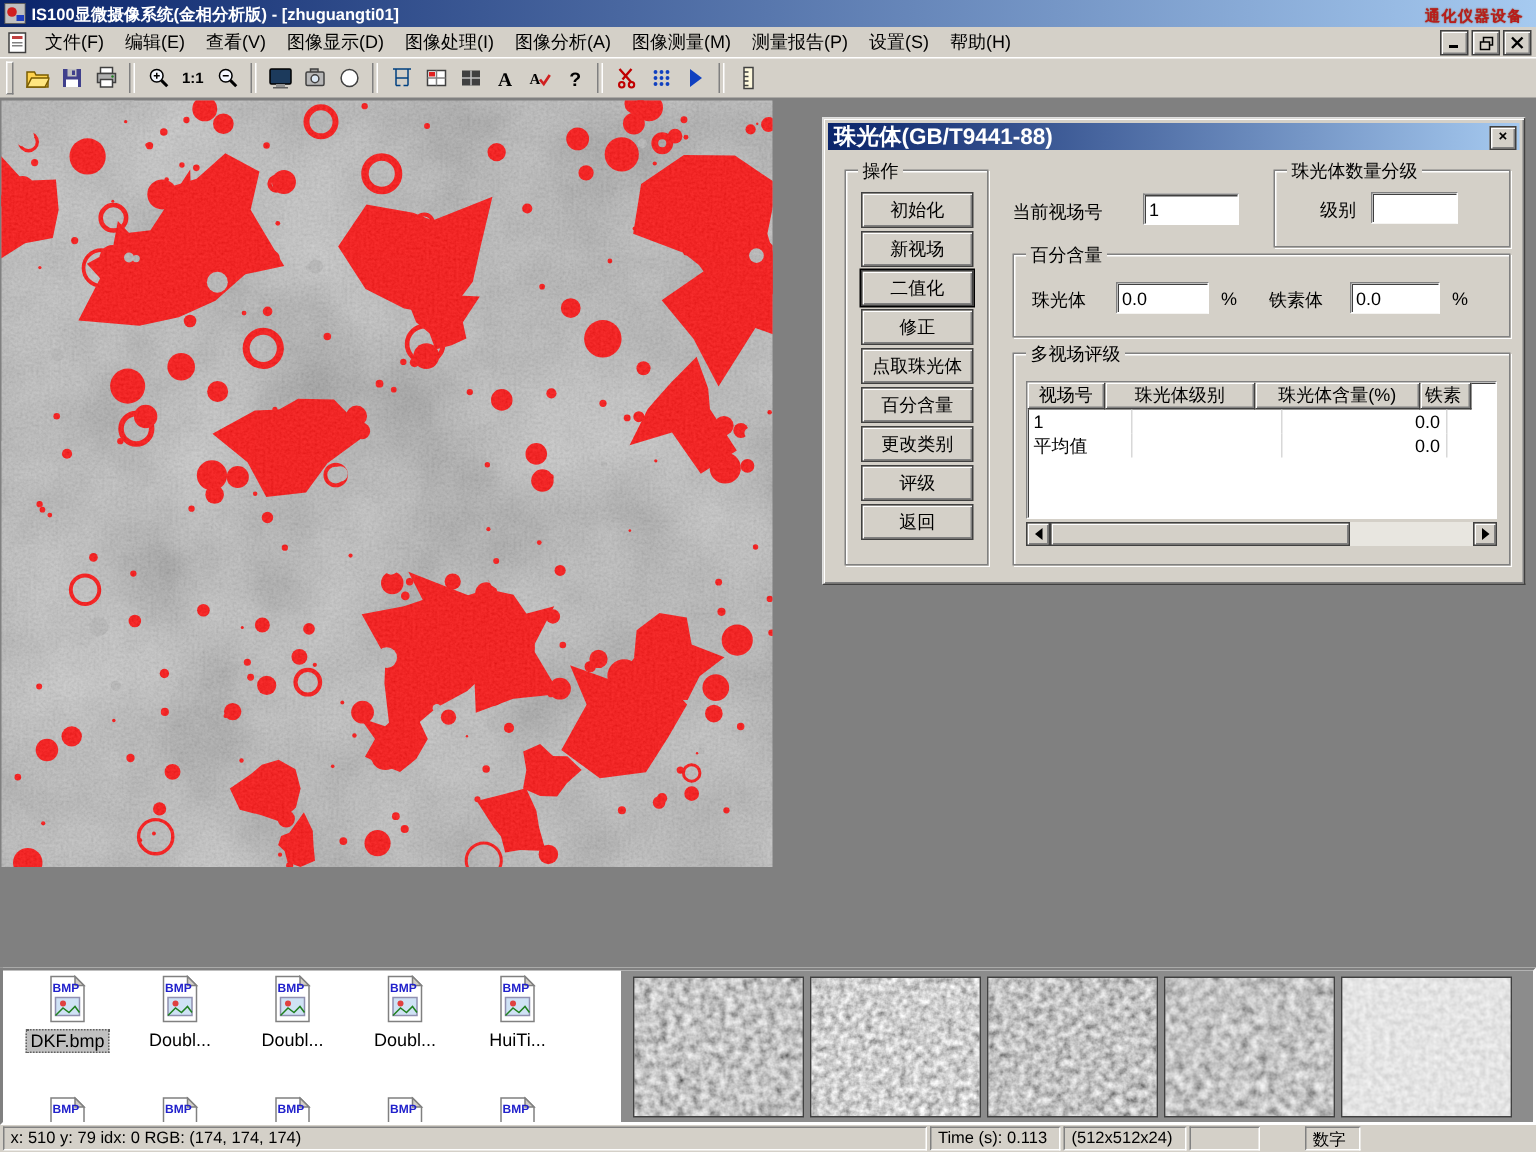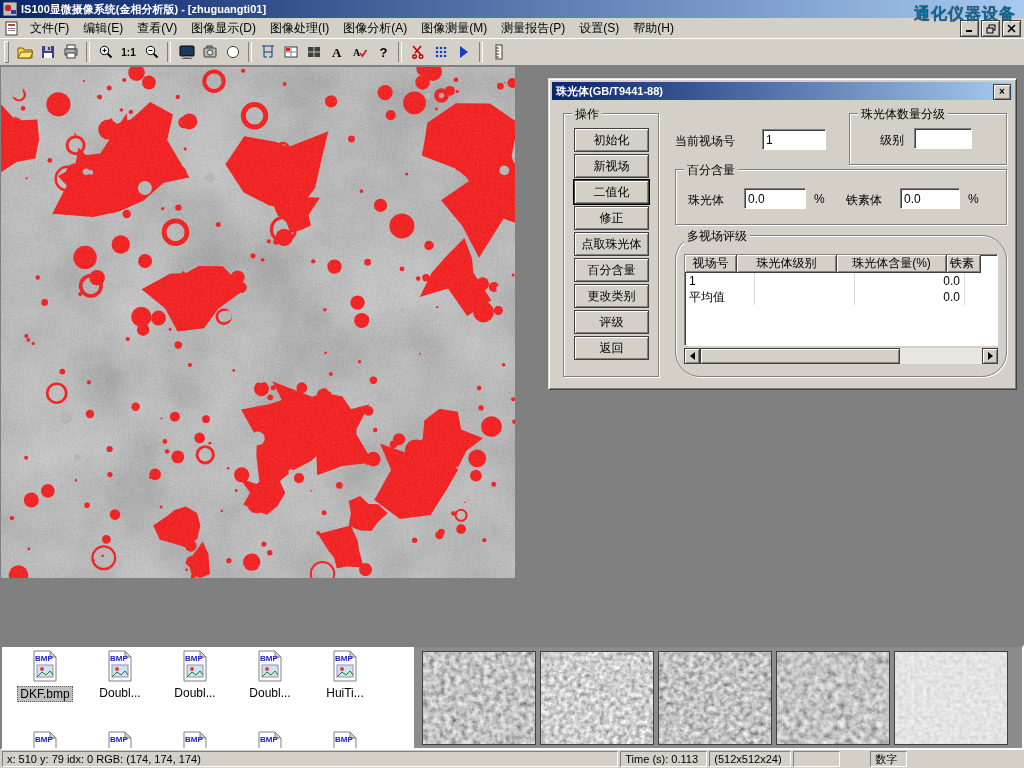--- a/index.html
+++ b/index.html
@@ -13,21 +13,21 @@
 
   
   .titlebar{
     position:absolute;left:0;top:0;width:1024px;height:18px;
     background:linear-gradient(to right,#0a246a,#a6caf0);
     display:flex;align-items:center;padding-left:3px;box-sizing:border-box;
   }
   .titlebar .ttext{color:#fff;font-weight:bold;font-size:11px;margin-left:4px;white-space:nowrap;}
   .app-ico{width:14px;height:14px;display:inline-block;}
   .watermark{
-    position:absolute;right:8px;top:4px;color:#0369a1;font-size:16px;font-weight:bold;
+    position:absolute;right:8px;top:4px;color:#b91c1c;font-size:10px;font-weight:bold;
     letter-spacing:1px;z-index:50;text-shadow:0 0 1px #883300;
   }
   .menubar{
     position:absolute;left:0;top:18px;width:1024px;height:20px;background:#d4d0c8;
     display:flex;align-items:center;padding-left:2px;box-sizing:border-box;
   }
   .menu-item{padding:1px 7px;cursor:default;white-space:nowrap;}
   .mdi-doc-ico{width:16px;height:15px;margin:0 3px 0 2px;}
   .mdi-btns{position:absolute;right:3px;top:2px;display:flex;gap:2px;}
   .mdi-btn{
@@ -59,21 +59,21 @@
     position:absolute;left:548px;top:12px;width:469px;height:312px;background:#d4d0c8;
     border:1px solid;border-color:#dfdfdf #404040 #404040 #dfdfdf;
     box-shadow:inset 1px 1px 0 #fff,inset -1px -1px 0 #808080;
     box-sizing:border-box;
   }
   .dlg-title{
     position:absolute;left:3px;top:3px;right:3px;height:18px;
     background:linear-gradient(to right,#0a246a,#a6caf0);
     display:flex;align-items:center;padding-left:4px;box-sizing:border-box;
   }
-  .dlg-title .dtext{color:#fff;font-weight:bold;font-size:11px;}
+  .dlg-title .dtext{color:#fff;font-weight:bold;font-size:15px;}
   .dlg-close{
     position:absolute;right:2px;top:2px;width:16px;height:14px;background:#d4d0c8;
     border:1px solid #404040;box-shadow:inset 1px 1px 0 #fff,inset -1px -1px 0 #808080;
     font-size:10px;font-weight:bold;display:flex;align-items:center;justify-content:center;line-height:1;
   }
   .group{
     position:absolute;border:1px solid #808080;
     box-shadow:inset 1px 1px 0 #fff,1px 1px 0 #fff;
   }
   .group>.glabel{
@@ -738,21 +738,21 @@
     <div class="group" style="left:126px;top:90px;width:330px;height:54px;">
       <span class="glabel">百分含量</span>
       <span class="lbl" style="left:12px;top:22px;">珠光体</span>
       <input class="tbox" readonly="" style="left: 68px; top: 18px; width: 62px;" value="0.0">
       <span class="lbl" style="left:138px;top:22px;">%</span>
       <span class="lbl" style="left:170px;top:22px;">铁素体</span>
       <input class="tbox" readonly="" style="left: 224px; top: 18px; width: 60px;" value="0.0">
       <span class="lbl" style="left:292px;top:22px;">%</span>
     </div>
 
-    <div class="group" style="left:126px;top:156px;width:330px;height:140px;border-radius:25px;">
+    <div class="group" style="left:126px;top:156px;width:330px;height:140px;">
       <span class="glabel">多视场评级</span>
       <div class="mv-table">
         <div class="mv-header">
           <div class="mv-hcell" style="width:52px;">视场号</div>
           <div class="mv-hcell" style="width:100px;">珠光体级别</div>
           <div class="mv-hcell" style="width:110px;">珠光体含量(%)</div>
           <div class="mv-hcell" style="width:34px;justify-content:flex-start;padding-left:3px;">铁素</div>
         </div>
         <div class="mv-row">
           <div class="mv-cell" style="width:70px;">1</div>

